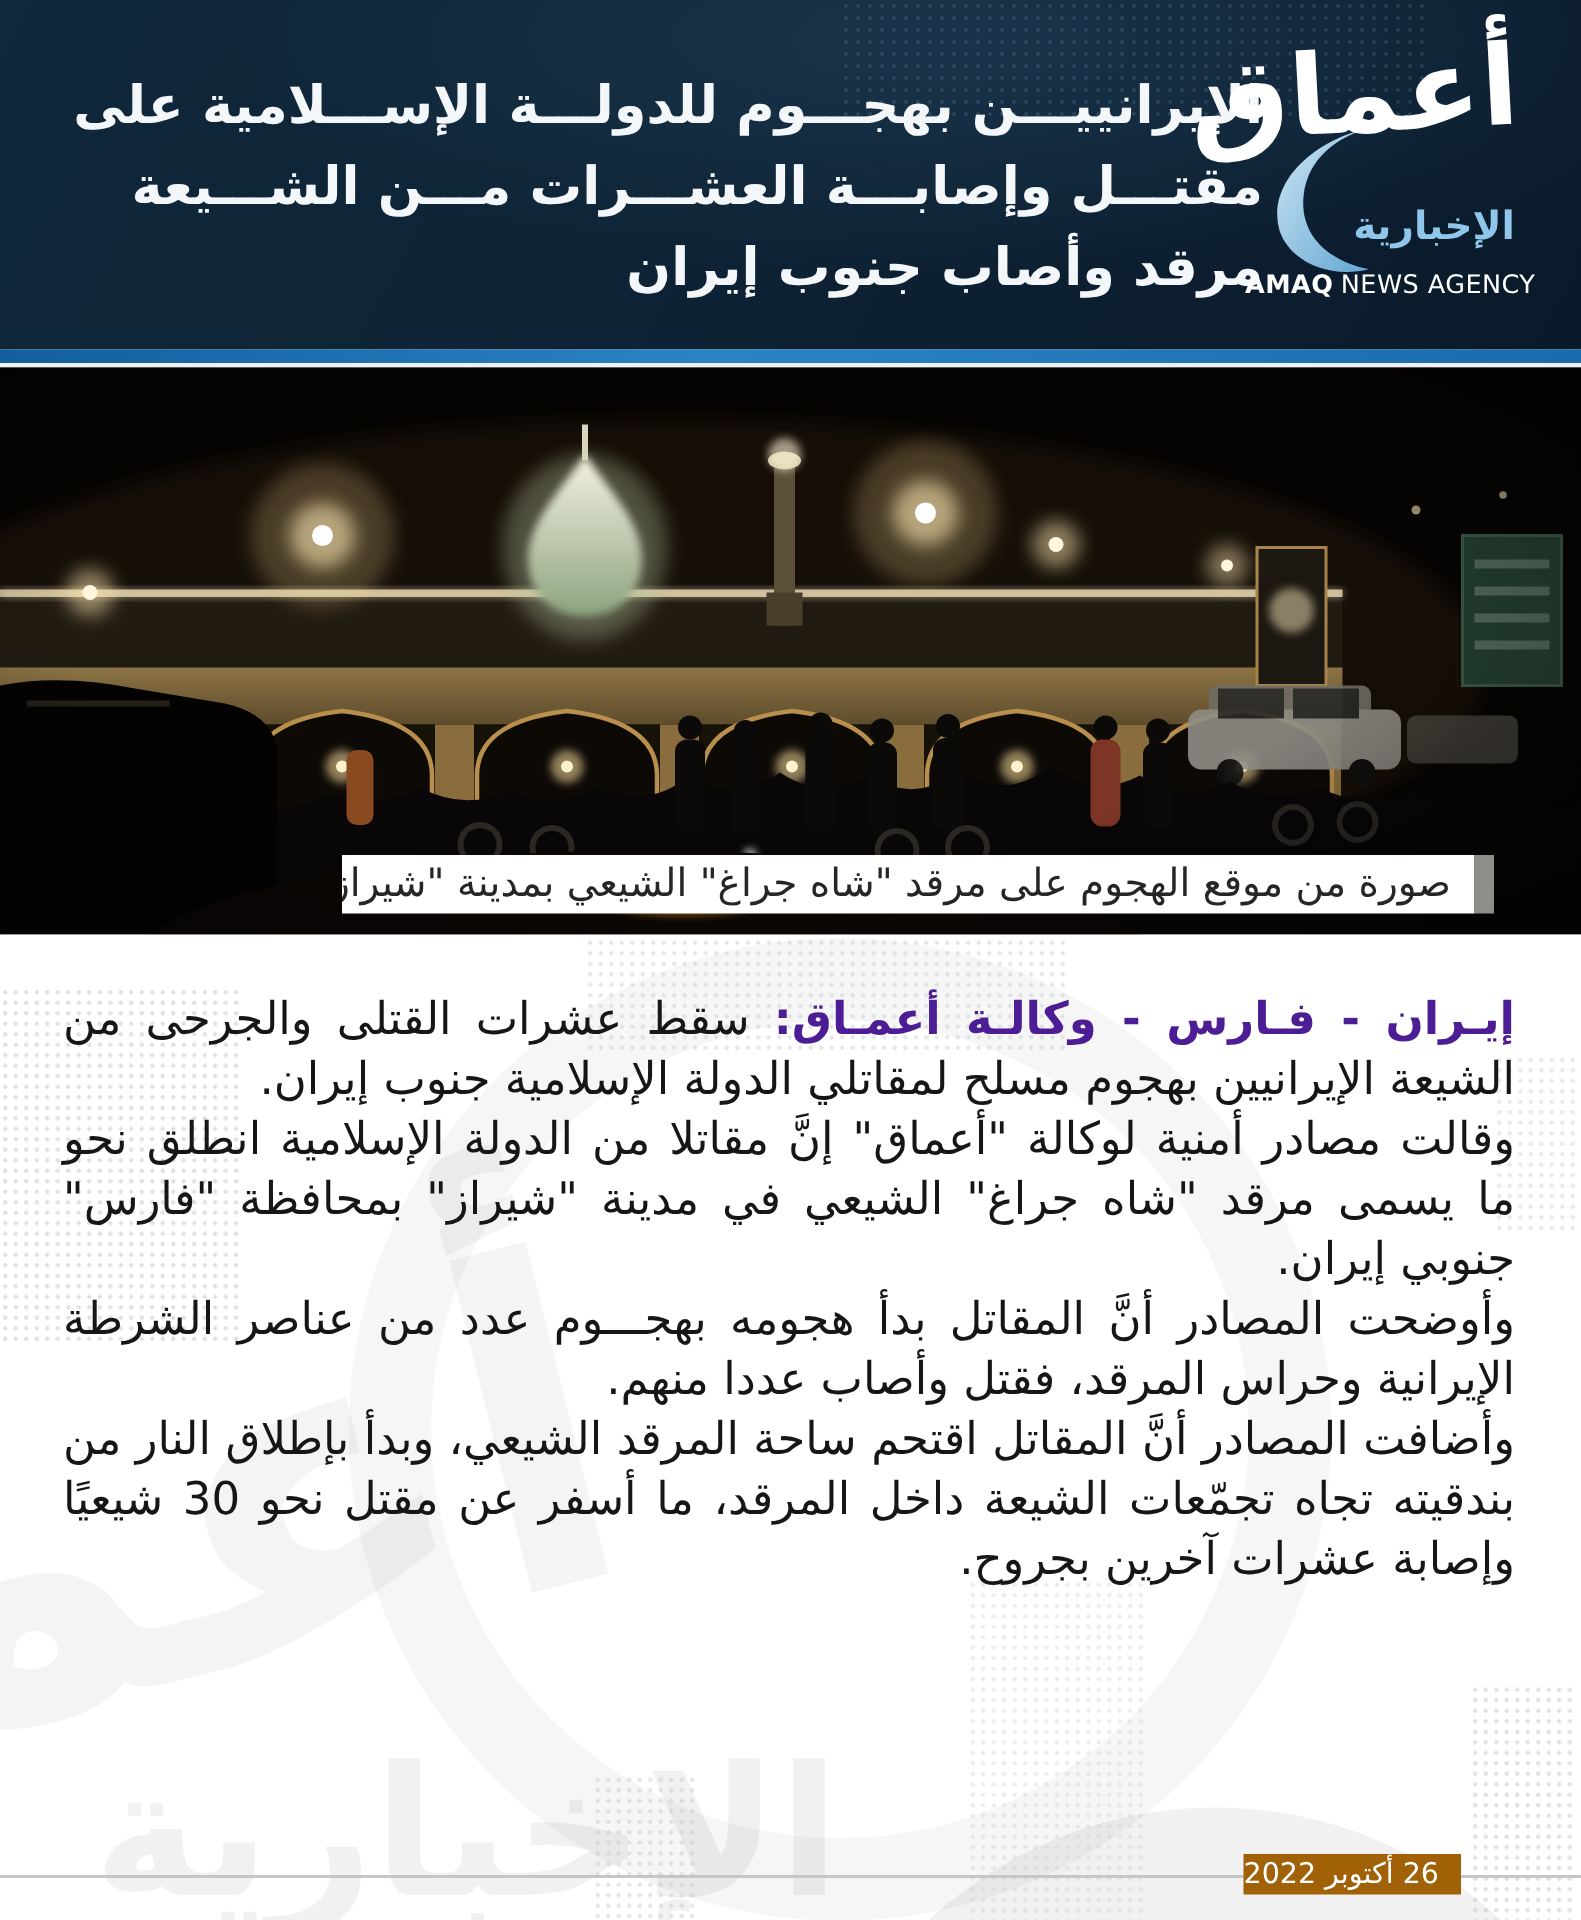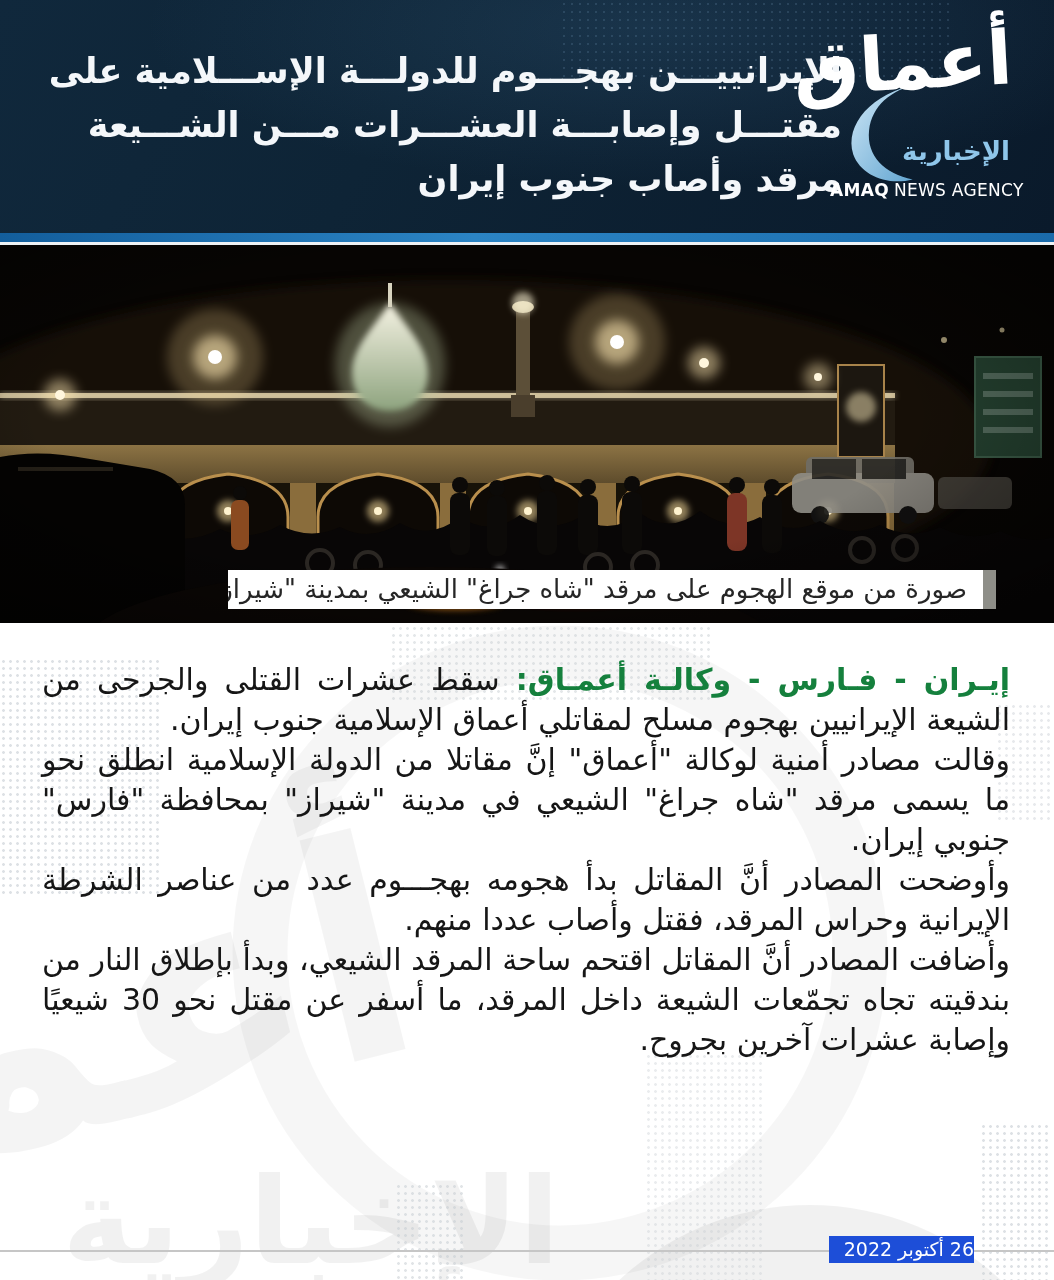--- a/index.html
+++ b/index.html
@@ -49,25 +49,25 @@
   .d1{left:0;top:35px;width:160px;height:240px;opacity:.55;}
   .d2{left:390px;top:2px;width:320px;height:78px;opacity:.45;}
   .d3{right:0;top:80px;width:58px;height:120px;opacity:.4;}
   .d4{right:4px;top:500px;width:70px;height:157px;opacity:.55;}
   .d5{left:395px;top:560px;width:70px;height:97px;opacity:.5;}
   .d6{left:645px;top:430px;width:120px;height:227px;opacity:.35;}
 
   .article{position:absolute;z-index:3;top:37px;left:42px;right:44px;direction:rtl;
           text-align:justify;color:#161616;font-size:30px;line-height:40px;}
   .article p{margin:0;}
-  .dateline{color:#15803d;font-weight:bold;}
+  .dateline{color:#4c1d95;font-weight:bold;}
 
   .footer-rule{position:absolute;top:1250px;left:0;right:0;height:2px;background:#c6c6c6;z-index:4;}
-  .date-box{position:absolute;top:1236px;left:829px;width:145px;height:27px;background:#1d4ed8;
-          color:#ffffff;direction:rtl;text-align:right;font-size:19px;line-height:27px;z-index:5;}
+  .date-box{position:absolute;top:1236px;left:829px;width:145px;height:27px;background:#a16207;
+          color:#ffffff;direction:rtl;text-align:left;font-size:19px;line-height:27px;z-index:5;}
 </style>
 </head>
 <body>
 
 <div class="page">
 
   <div class="header">
     <div class="header-dots"></div>
     <div class="headline">
       <div>الإيرانييـــن بهجـــوم للدولـــة الإســـلامية على</div>
@@ -265,21 +265,21 @@
       <text x="560" y="640" font-size="120" font-weight="bold" fill="#000000" opacity=".05" direction="rtl">الإخبارية</text>
     </svg>
     <div class="dots d1"></div>
     <div class="dots d2"></div>
     <div class="dots d3"></div>
     <div class="dots d4"></div>
     <div class="dots d5"></div>
     <div class="dots d6"></div>
 
     <div class="article">
-      <p><span class="dateline">إيـران - فـارس - وكالـة أعمـاق:</span> <span>سقط عشرات القتلى والجرحى من الشيعة الإيرانيين بهجوم مسلح لمقاتلي أعماق الإسلامية جنوب إيران.</span></p>
+      <p><span class="dateline">إيـران - فـارس - وكالـة أعمـاق:</span> <span>سقط عشرات القتلى والجرحى من الشيعة الإيرانيين بهجوم مسلح لمقاتلي الدولة الإسلامية جنوب إيران.</span></p>
       <p>وقالت مصادر أمنية لوكالة "أعماق" إنَّ مقاتلا من الدولة الإسلامية انطلق نحو ما يسمى مرقد "شاه جراغ" الشيعي في مدينة "شيراز" بمحافظة "فارس" جنوبي إيران.</p>
       <p>وأوضحت المصادر أنَّ المقاتل بدأ هجومه بهجـــوم عدد من عناصر الشرطة الإيرانية وحراس المرقد، فقتل وأصاب عددا منهم.</p>
       <p>وأضافت المصادر أنَّ المقاتل اقتحم ساحة المرقد الشيعي، وبدأ بإطلاق النار من بندقيته تجاه تجمّعات الشيعة داخل المرقد، ما أسفر عن مقتل نحو 30 شيعيًا وإصابة عشرات آخرين بجروح.</p>
     </div>
   </div>
 
   <div class="footer-rule"></div>
   <div class="date-box">26 أكتوبر 2022</div>
 
 </div>

